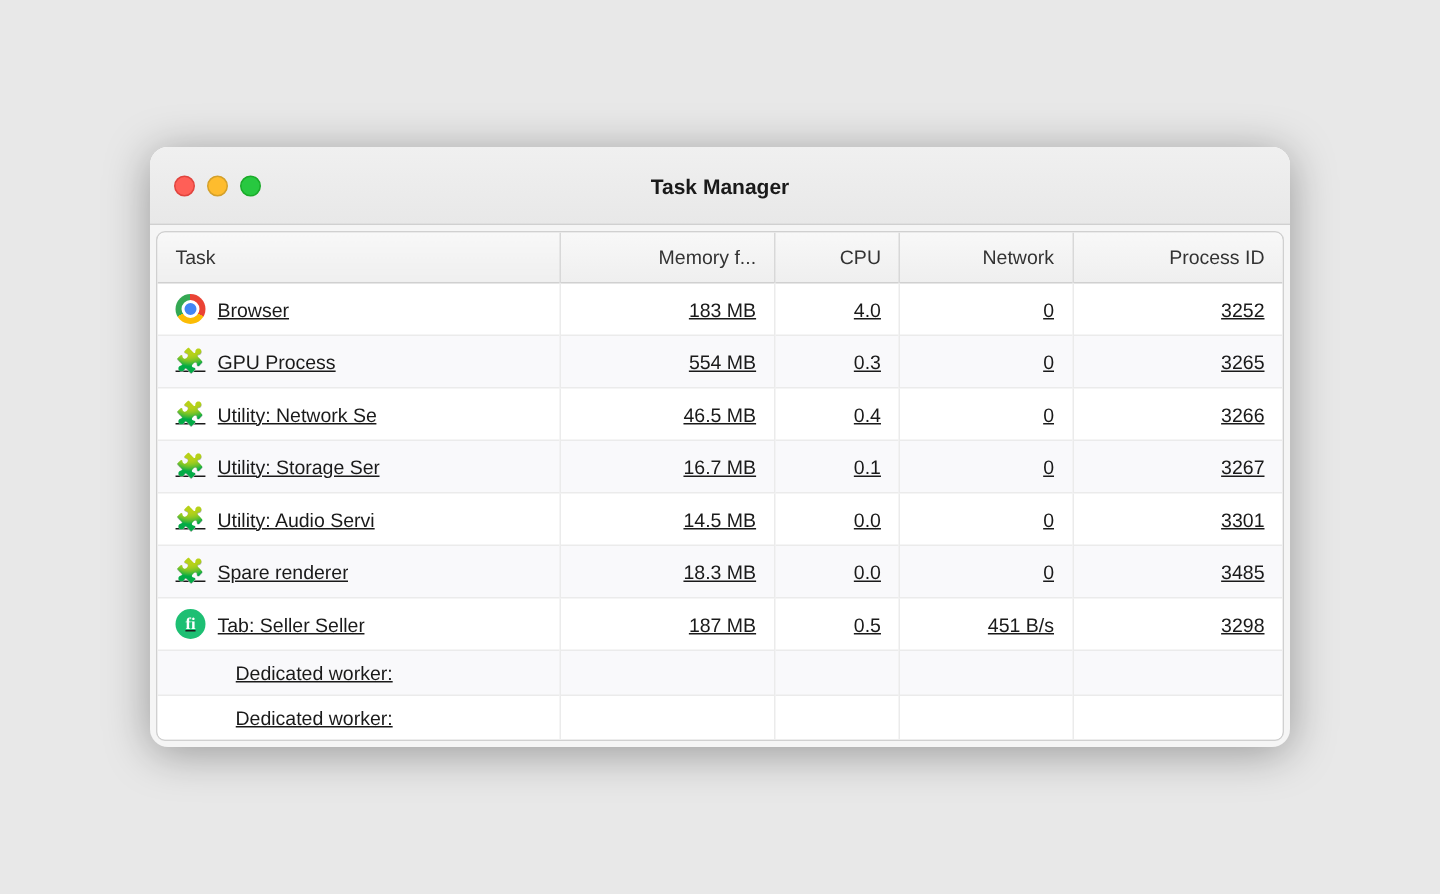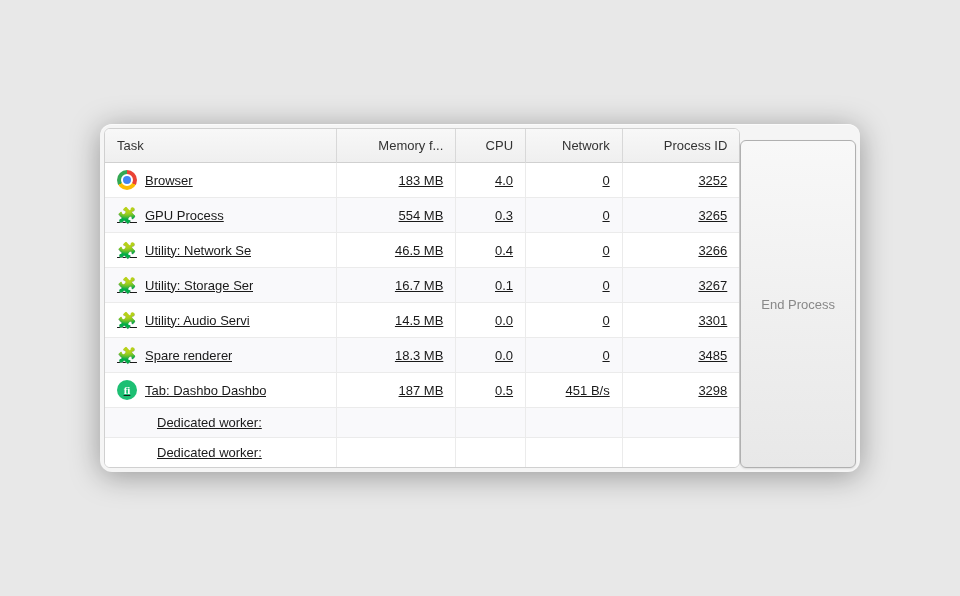--- a/index.html
+++ b/index.html
@@ -200,20 +200,28 @@
       font-size: 13px;
       color: #888;
       cursor: default;
       box-shadow: 0 1px 2px rgba(0,0,0,0.1);
     }
   </style>
 </head>
 <body>
 
 <div class="window">
+  <div class="titlebar">
+    <div class="traffic-lights">
+      <div class="traffic-light close"></div>
+      <div class="traffic-light minimize"></div>
+      <div class="traffic-light maximize"></div>
+    </div>
+    <span class="title">Task Manager</span>
+  </div>
 
   <div class="content">
     <div class="table-container">
       <table>
         <thead>
           <tr>
             <th>Task</th>
             <th class="right">Memory f...</th>
             <th class="right">CPU</th>
             <th class="right">Network</th>
@@ -294,21 +302,21 @@
               <td class="right">0.0</td>
               <td class="right">0</td>
               <td class="right">3485</td>
             </tr>
             <tr>
               <td>
                 <div class="task-cell">
                   <div class="task-icon">
                     <div class="fiverr-icon">fi</div>
                   </div>
-                  <span class="task-label">Tab: Dashbo Dashbo</span>
+                  <span class="task-label">Tab: Seller Seller</span>
                 </div>
               </td>
               <td class="right">187 MB</td>
               <td class="right">0.5</td>
               <td class="right">451 B/s</td>
               <td class="right">3298</td>
             </tr>
             <tr>
               <td>
                 <div class="task-cell indented">
@@ -328,17 +336,14 @@
               </td>
               <td class="right"></td>
               <td class="right"></td>
               <td class="right"></td>
               <td class="right"></td>
             </tr>
           </tbody>
       </table>
     </div>
 
-    <div class="footer">
-      <button class="end-process-btn">End Process</button>
-    </div>
   </div>
 </div>
 
 </body></html>

